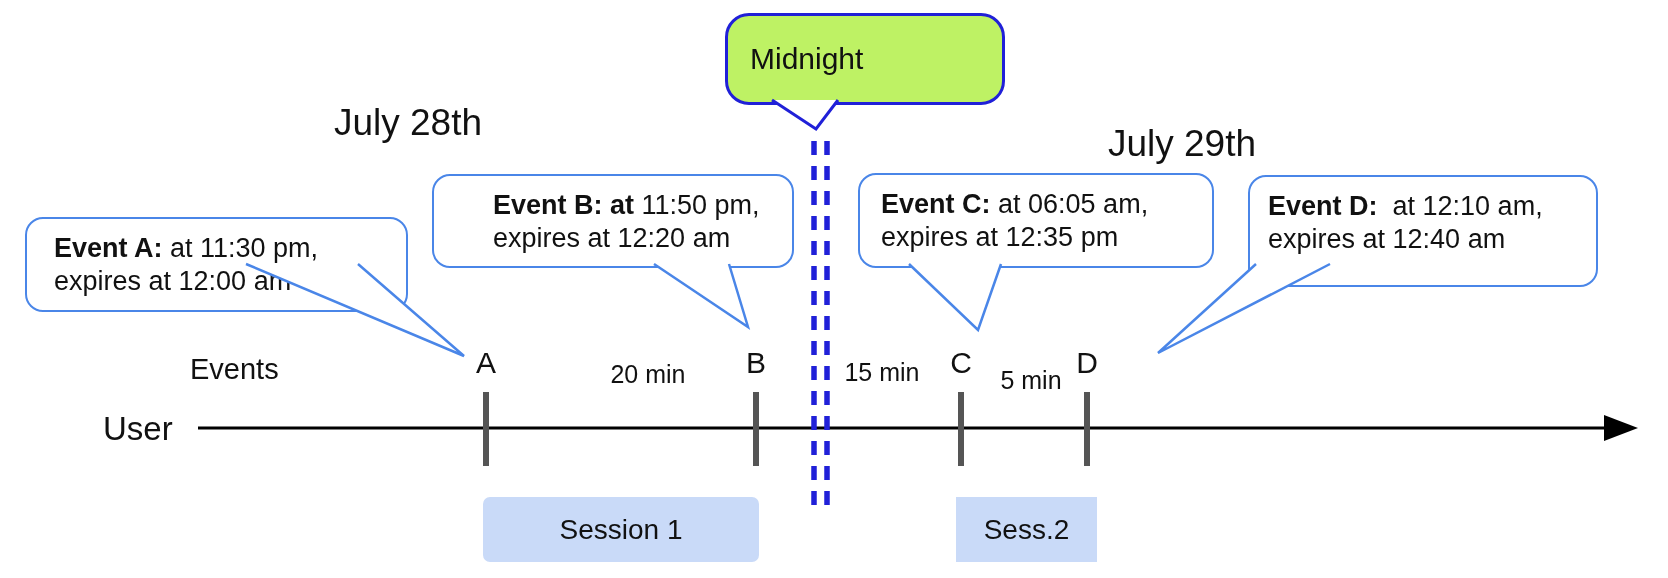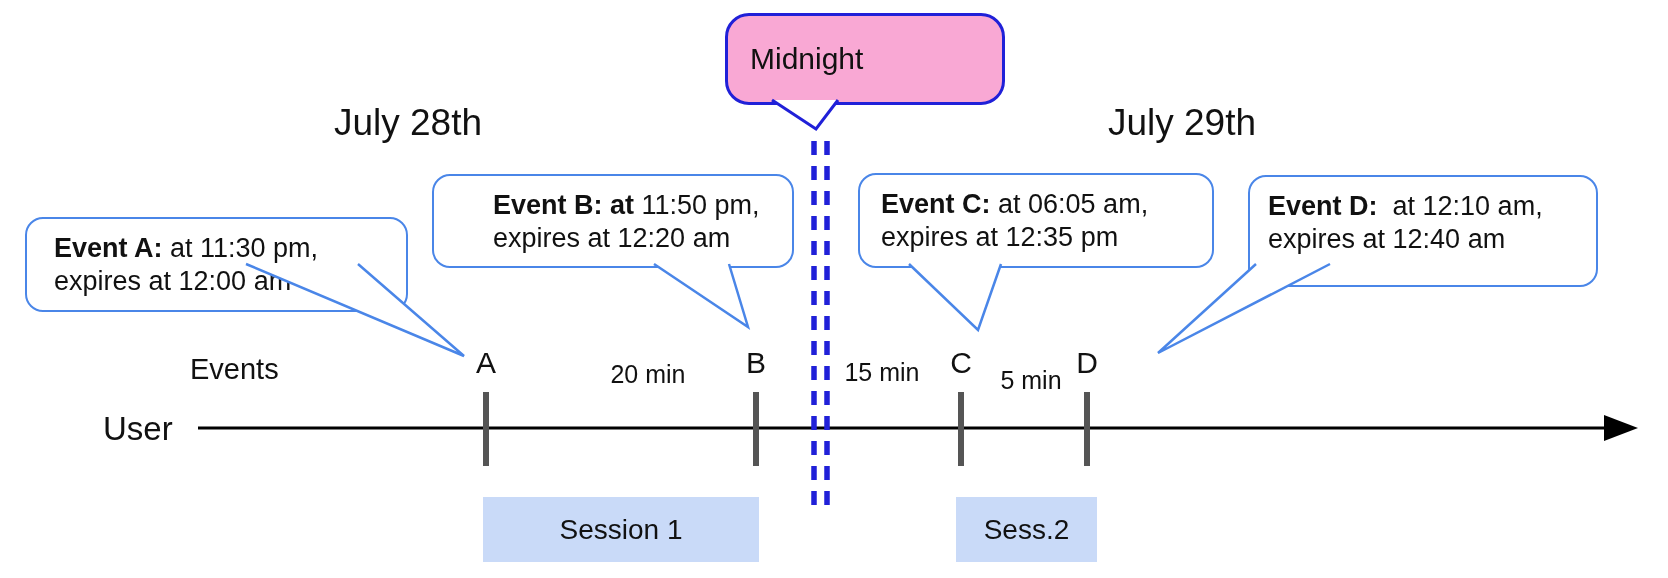--- a/index.html
+++ b/index.html
@@ -18,40 +18,40 @@
   }
   svg.layer{position:absolute;left:0;top:0;pointer-events:none;}
   #shape-underlay{z-index:1;}
   #tail-overlay{z-index:3;}
 
   .date-label{
     position:absolute;top:102px;width:300px;text-align:center;
     font-size:37px;color:var(--text-black);z-index:2;
   }
   #date-left{left:258px;}
-  #date-right{left:1032px;}
+  #date-right{left:1032px;margin-top:21px;}
 
   .bubble{
     position:absolute;background:#ffffff;border:2.5px solid var(--accent-blue);
     border-radius:18px;z-index:2;font-size:27px;line-height:33px;
   }
   .bubble .pad{padding-top:13px;}
   #callout-a{left:25px;top:173px;width:383px;height:95px;margin-top:44px;}
   #callout-a .pad{padding-left:27px;}
   #callout-b{left:432px;top:174px;width:362px;height:94px;padding-left:36px;}
   #callout-b .pad{padding-left:23px;}
   #callout-c{left:858px;top:173px;width:356px;height:95px;}
   #callout-c .pad{padding-left:21px;}
   #callout-d{left:1248px;top:175px;width:350px;height:112px;}
   #callout-d .pad{padding-left:18px;}
   .bubble b{font-weight:bold;}
   .bubble span{white-space:pre;}
 
   #midnight-bubble{
-    position:absolute;left:725px;top:13px;width:280px;height:92px;background:#f9a8d4;
+    position:absolute;left:725px;top:13px;width:280px;height:92px;background:#bef264;
     border:3px solid var(--accent-dark-blue);border-radius:24px;z-index:2;
     display:flex;align-items:center;
   }
   #midnight-bubble .lbl{font-size:30px;padding-left:22px;}
 
   .axis-text{position:absolute;z-index:2;color:var(--text-black);}
   #events-label{left:190px;top:353px;font-size:29px;}
   #user-label{left:103px;top:410px;font-size:33px;}
 
   .marker{position:absolute;top:346px;width:36px;text-align:center;font-size:30px;z-index:2;}
@@ -62,21 +62,21 @@
 
   .interval{position:absolute;width:110px;text-align:center;font-size:25px;z-index:2;}
   #interval-ab{left:593px;top:360px;}
   #interval-bc{left:827px;top:358px;}
   #interval-cd{left:976px;top:366px;}
 
   .session{
     position:absolute;top:497px;height:65px;background:var(--session-fill);z-index:2;
     display:flex;align-items:center;justify-content:center;font-size:28px;
   }
-  #session-1{left:483px;width:276px;}
+  #session-1{left:483px;width:276px;border-radius:7px;}
   #session-2{left:956px;width:141px;}
 
   .tick{stroke:var(--tick-gray);stroke-width:6;}
   .tl{stroke:var(--line-black);stroke-width:3;}
   .tl-head{fill:var(--line-black);}
   .dash{stroke:var(--accent-dark-blue);stroke-width:5.5;stroke-dasharray:14 11;}
   .tail{fill:#ffffff;stroke:var(--accent-blue);stroke-width:2.5;stroke-linejoin:miter;}
   .tail-mid{fill:#ffffff;stroke:var(--accent-dark-blue);stroke-width:3;}
 </style>
 </head>

